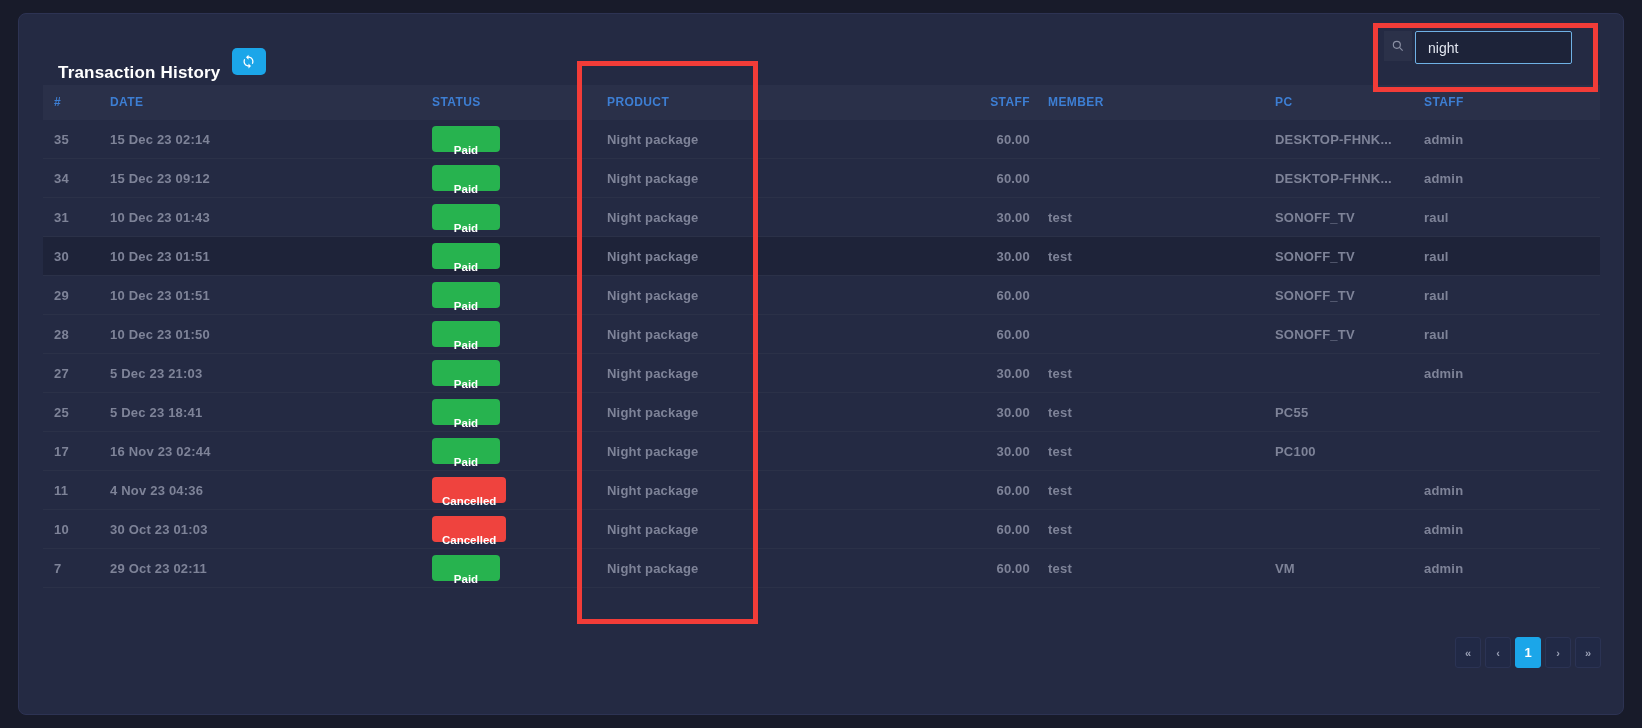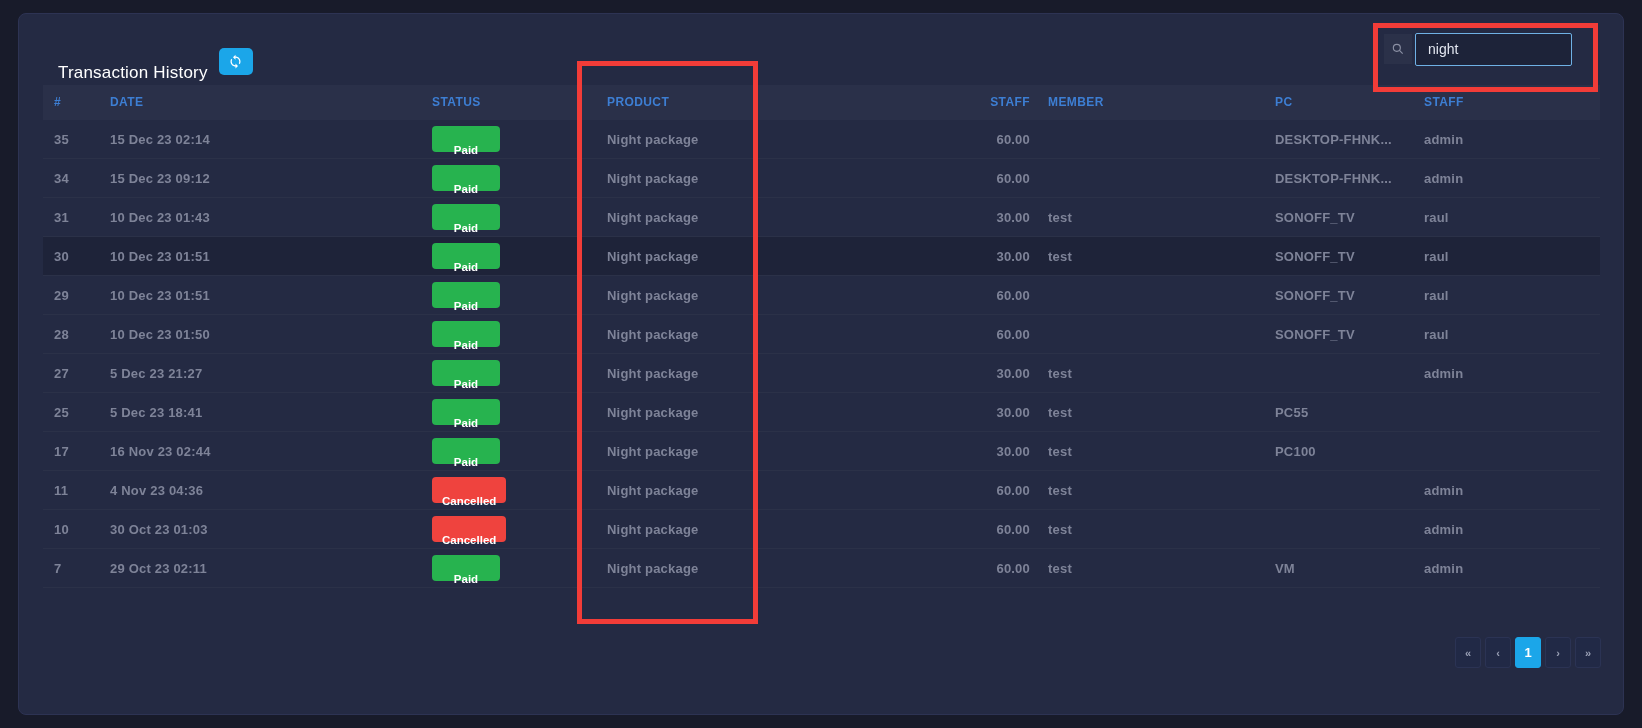--- a/index.html
+++ b/index.html
@@ -12,21 +12,21 @@
   }
   .panel {
     position:absolute; left:18px; top:13px; width:1606px; height:702px;
     background:#242a43; border:1px solid #2d3353; border-radius:8px;
   }
   
   .title-wrap {
     position:absolute; left:58px; top:46px; height:30px;
     display:flex; align-items:center; gap:11px;
   }
-  .page-title { color:#ffffff; font-size:17px; font-weight:400; letter-spacing:.2px;margin-top:24px; }
+  .page-title { color:#ffffff; font-size:17px; font-weight:700; letter-spacing:.2px;margin-top:24px; }
   .refresh-btn {
     width:34px; height:27px; background:#1ba6e9; border:none; border-radius:5px;
     display:flex; align-items:center; justify-content:center; cursor:pointer;
   }
   .refresh-btn svg { width:15px; height:15px; fill:#ffffff; }
   
   .thead {
     position:absolute; left:43px; top:85px; width:1557px; height:35px;
     background:#2a3049;
   }
@@ -55,21 +55,21 @@
   .c-staff  { left:1381px; }
   .badge {
     position:absolute; left:389px; top:50%; transform:translateY(-50%);
     min-width:68px; height:23px; line-height:23px; padding:13px 10px;
     border-radius:4px; text-align:center;
     color:#ffffff; font-size:11.5px; font-weight:700;
   }
   .badge.paid { background:#27b34f; }
   .badge.cancelled { background:#ef433e; }
   
-  .search-group { position:absolute; left:1384px; top:39px; height:20px; display:flex; align-items:center; }
+  .search-group { position:absolute; left:1384px; top:31px; height:20px; display:flex; }
   .search-addon {
     width:28px; height:30px; background:#2b3149; border:none;
     display:flex; align-items:center; justify-content:center; cursor:pointer;
   }
   .search-addon svg { width:14px; height:14px; stroke:#8a8fa3; fill:none; stroke-width:2; }
   .search-input {
     width:157px; height:33px; margin-left:3px;
     background:#1d2339; border:1px solid #6fb1e5; border-radius:2px;
     color:#e2e6f0; font-size:14px; font-family:"Liberation Sans", sans-serif;
     padding:0 12px; outline:none;
@@ -184,21 +184,21 @@
       <span class="cell c-date">10 Dec 23 01:50</span>
       <span class="badge paid">Paid</span>
       <span class="cell c-product">Night package</span>
       <span class="cell c-total">60.00</span>
       <span class="cell c-member"></span>
       <span class="cell c-pc">SONOFF_TV</span>
       <span class="cell c-staff">raul</span>
     </div>
       <div class="trow">
       <span class="cell c-id">27</span>
-      <span class="cell c-date">5 Dec 23 21:27</span>
+      <span class="cell c-date">5 Dec 23 21:03</span>
       <span class="badge paid">Paid</span>
       <span class="cell c-product">Night package</span>
       <span class="cell c-total">30.00</span>
       <span class="cell c-member">test</span>
       <span class="cell c-pc"></span>
       <span class="cell c-staff">admin</span>
     </div>
       <div class="trow">
       <span class="cell c-id">25</span>
       <span class="cell c-date">5 Dec 23 18:41</span>

